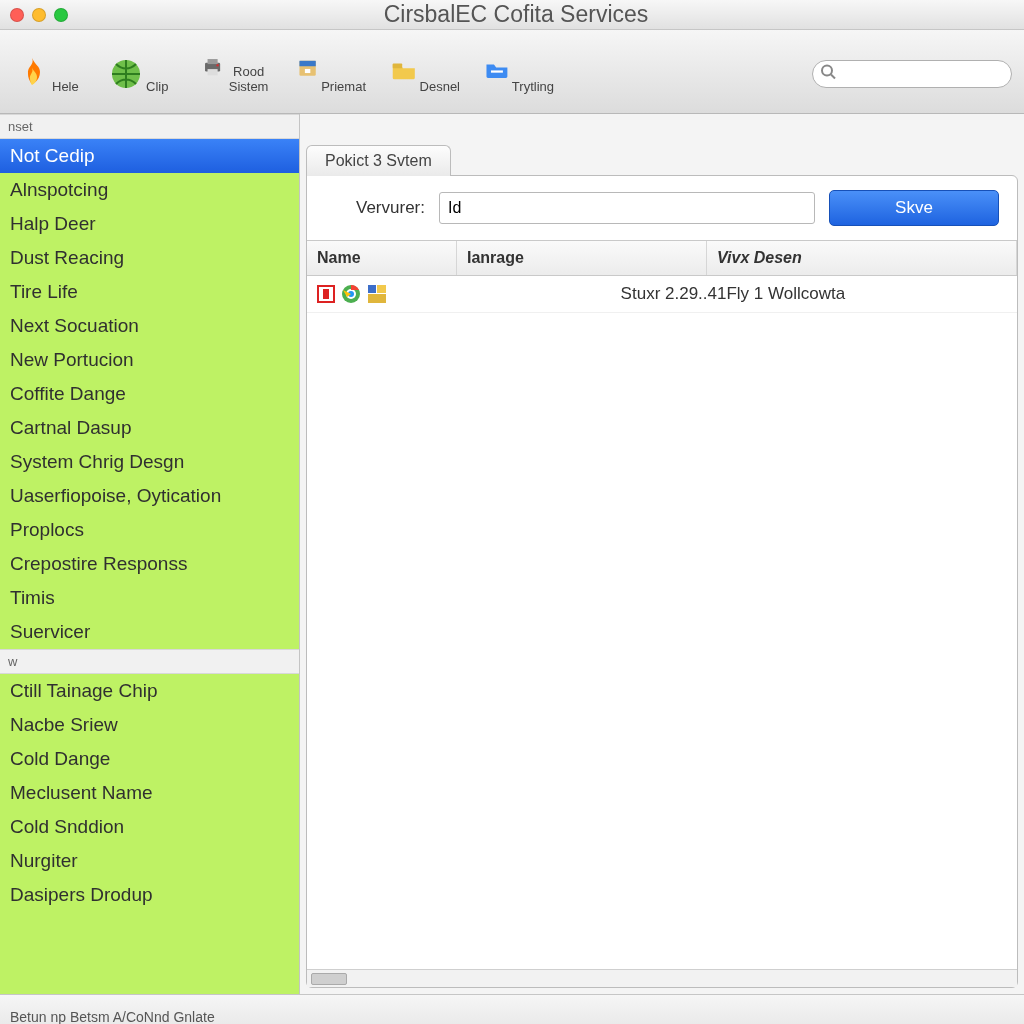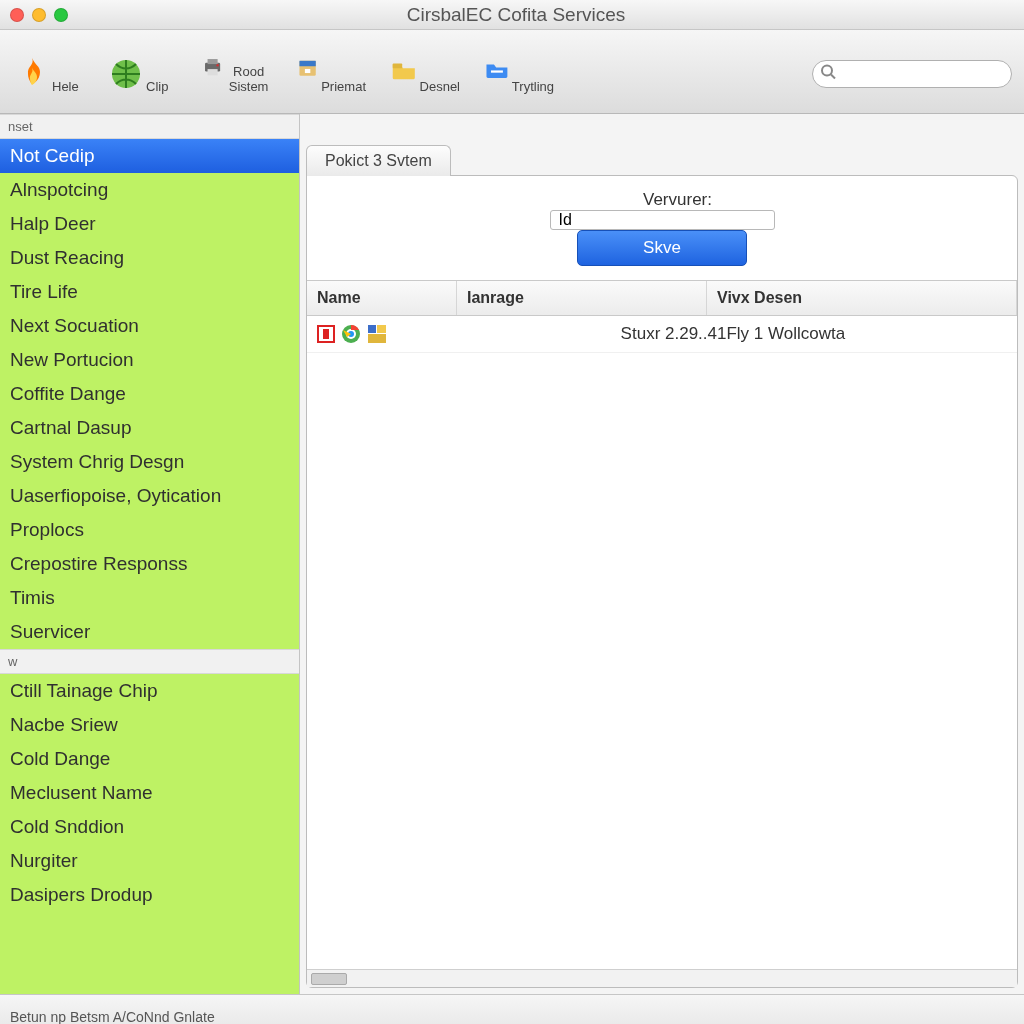--- a/index.html
+++ b/index.html
@@ -23,21 +23,21 @@
   .traffic { display: flex; gap: 8px; }
   .traffic span {
     width: 14px; height: 14px; border-radius: 50%; display: inline-block;
     border: 1px solid rgba(0,0,0,.15);
   }
   .tl-red { background: #ff5f57; }
   .tl-yellow { background: #febc2e; }
   .tl-green { background: #28c840; }
   .title {
     position: absolute; left: 8px; right: 0; text-align: center;
-    font-size: 19px; color: #555; font-weight: 500;
+    font-size: 23px; color: #555; font-weight: 500;
     pointer-events: none;
   }
   
   .toolbar {
     height: 84px;
     background: linear-gradient(#f6f6f6, #dcdcdc);
     border-bottom: 1px solid #b8b8b8;
     display: flex; align-items: center; padding: 4px 12px 0 12px;
     gap: 22px;
   }
@@ -101,23 +101,22 @@
     font-size: 16px; color: #444;
     position: relative; top: 1px; margin-top: 24px;
   }
   .panel {
     flex: 1; background: #fff;
     border: 1px solid #bcbcbc;
     border-radius: 0 6px 6px 6px;
     display: flex; flex-direction: column;
   }
   .formrow {
-    display: flex; align-items: center; 
+    display: flex; align-items: center; gap: 14px;
     padding: 14px 18px;
-    flex-direction: column;
   }
   .formlabel { font-size: 17px; color: #333; width: 100px; text-align: right; }
   .textfield {
     flex: 1; height: 32px; border: 1px solid #b8b8b8;
     background: #fff; padding: 0 8px; font-size: 16px;
     border-radius: 3px;
   }
   .savebtn {
     width: 170px; height: 36px;
     background: linear-gradient(#4a90f8, #1e63e0);
@@ -128,21 +127,21 @@
   }
   
   .table-head {
     display: flex; border-top: 1px solid #c9c9c9; border-bottom: 1px solid #c9c9c9;
     background: linear-gradient(#fafafa, #ececec);
     font-size: 16px; color: #333; font-weight: 600;
   }
   .table-head > div { padding: 8px 10px; border-right: 1px solid #d6d6d6; }
   .col-name { width: 150px; }
   .col-ianrage { flex: 0 0 250px; }
-  .col-vd { flex: 1; }
+  .col-vd { flex: 1; font-style: italic; }
   .table-body { flex: 1; overflow: auto; }
   .row {
     display: flex; align-items: center;
     padding: 8px 10px; font-size: 17px; color: #333;
     border-bottom: 1px solid #f0f0f0;
   }
   .row .c1 { width: 150px; display: flex; align-items: center; gap: 6px; }
   .row .c2 { flex: 0 0 250px; text-align: right; }
   .row .c3 { flex: 1; }
   

